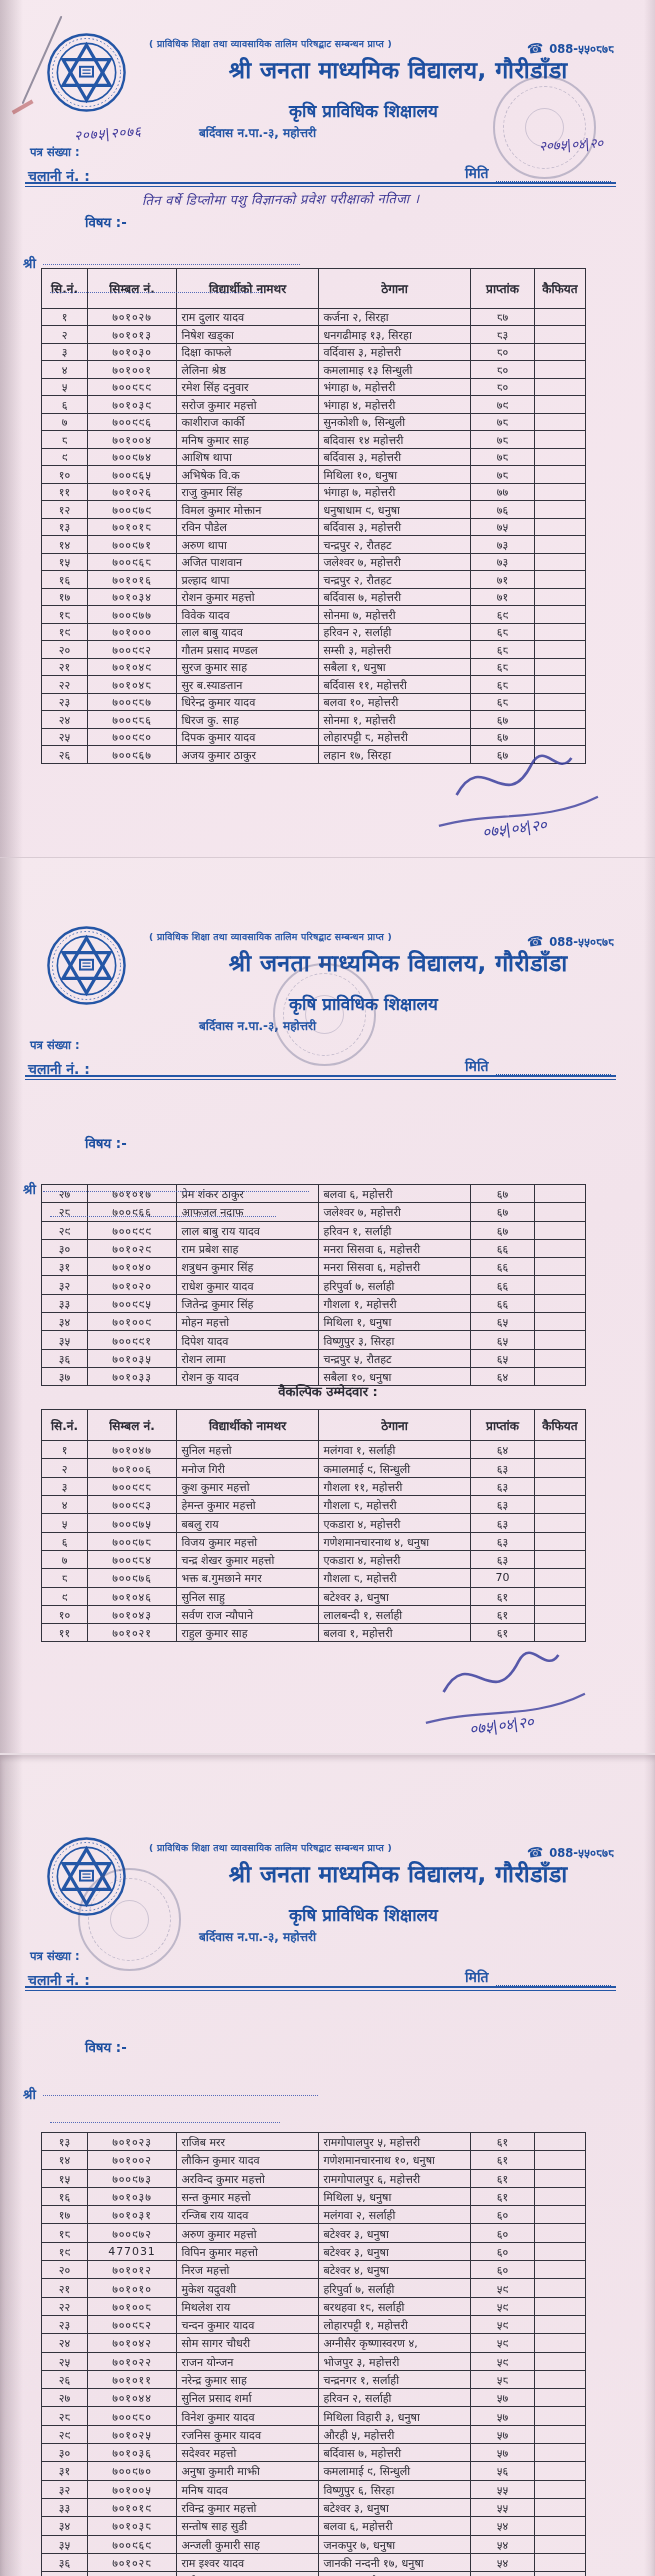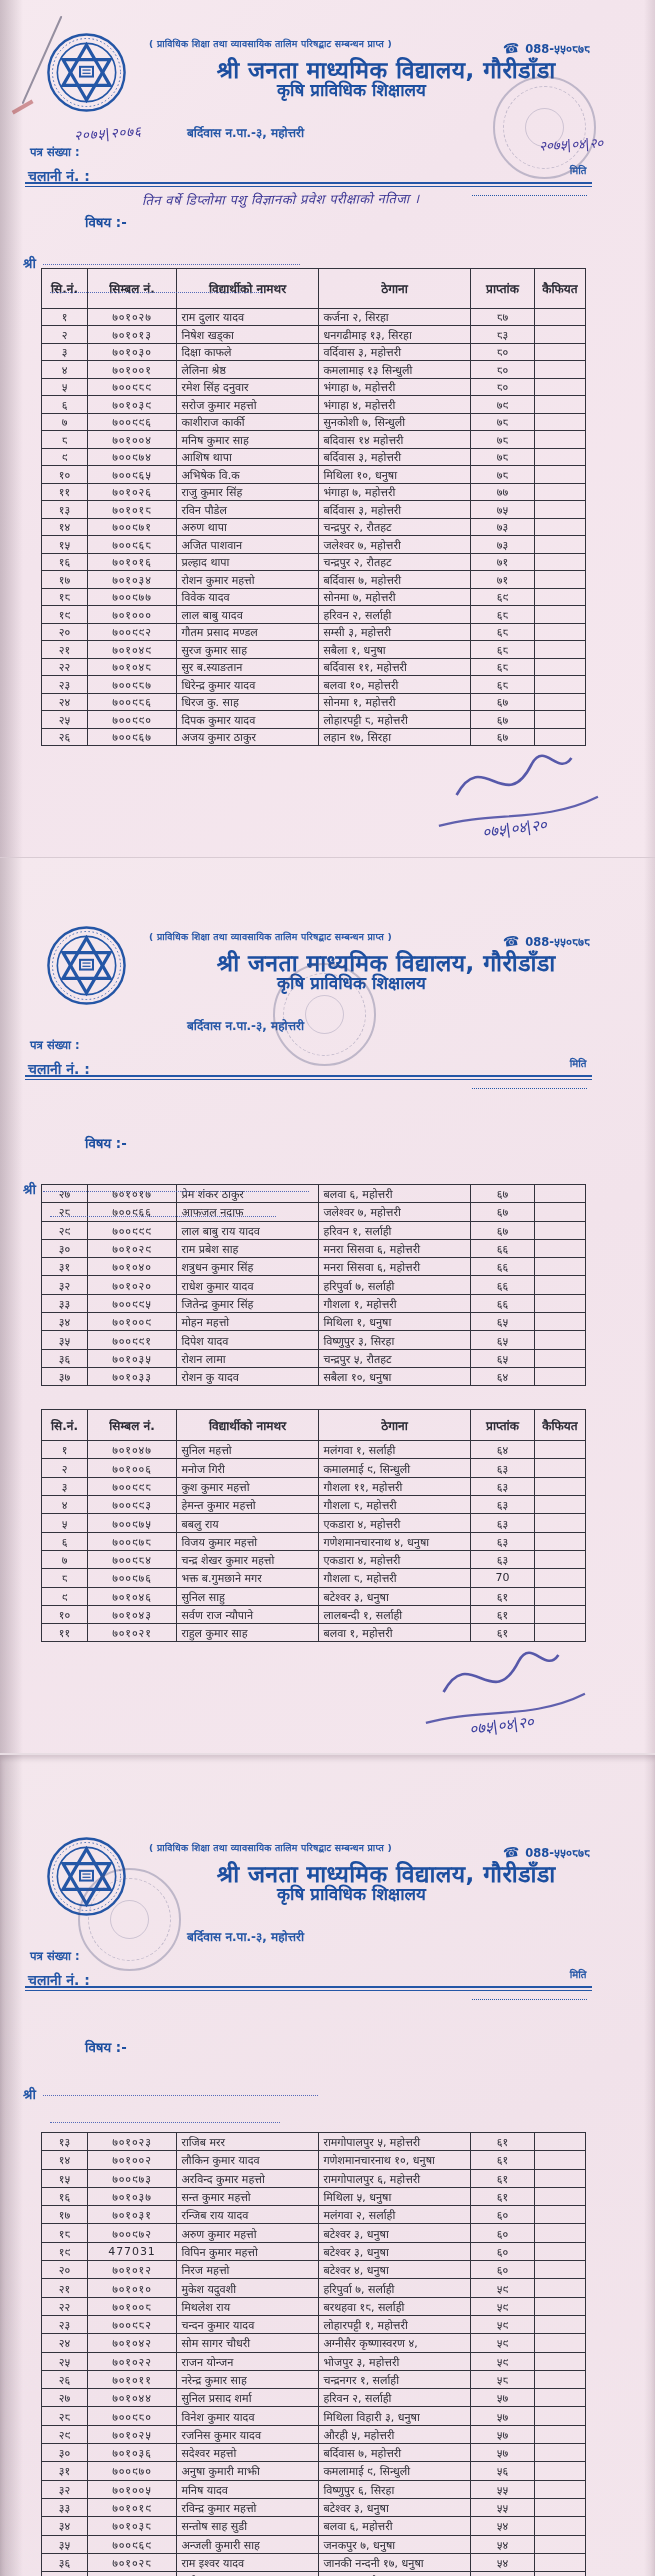--- a/index.html
+++ b/index.html
@@ -11,38 +11,38 @@
   .page{position:relative;width:656px;overflow:hidden;}
   .page-1{height:857px;background:linear-gradient(135deg,#f6e9ef 0%,#f3e4ec 40%,#f5e7ee 100%);}
   .page-2{height:895px;background:linear-gradient(160deg,#f5e8ee 0%,#f2e3eb 50%,#f4e6ed 100%);border-top:1.8px solid #d9cbd3;}
   .page-3{height:824px;background:linear-gradient(150deg,#f4e7ed 0%,#f1e2ea 55%,#f3e5ec 100%);border-top:2.7px solid #e8dde3;box-shadow:inset 0 3.5px 5.3px rgba(120,95,110,.25);}
   .page::before{content:"";position:absolute;left:0;top:0;bottom:0;width:23px;
     background:linear-gradient(to right,rgba(90,70,85,.28),rgba(90,70,85,0));pointer-events:none;}
   .page::after{content:"";position:absolute;right:0;top:0;bottom:0;width:12.4px;
     background:linear-gradient(to left,rgba(120,95,110,.18),rgba(120,95,110,0));pointer-events:none;}
 
   
-  .lh{position:absolute;left:0;top:0;width:606px;height:266px;color:#2456a6;}
+  .lh{position:absolute;left:0;top:0;width:606px;height:266px;color:#2456a6;padding-left:24px;}
   .p2shift .lh{transform:translateY(35px);}
   .p3shift .lh{transform:translateY(49px);}
   .lh-logo{position:absolute;left:46px;top:32px;width:81px;height:81px;}
   .affil{position:absolute;left:149px;top:37px;width:381px;font-size:9.3px;font-weight:bold;
     color:#2a59a9;letter-spacing:0.2px;}
   .phone-wrap{position:absolute;right:16px;top:41px;font-size:11.5px;font-weight:bold;color:#1d4fa0;
     display:flex;align-items:center;gap:5.3px;}
   .phone-icon{font-size:13.3px;transform:rotate(-8deg);}
   .school-name{position:absolute;left:177px;right:10.6px;top:53px;text-align:center;
     font-size:23px;font-weight:bold;color:#1d4fa0;letter-spacing:0.4px;}
-  .program-name{position:absolute;left:177px;right:80px;top:78px;text-align:center;
+  .program-name{position:absolute;left:177px;right:80px;top:99px;text-align:center;
     font-size:17px;font-weight:bold;color:#1d4fa0;}
   .addr-line{position:absolute;left:133px;right:248px;top:124px;text-align:center;
     font-size:12px;font-weight:bold;color:#2456a6;}
   .ref-no{position:absolute;left:30px;top:144px;font-size:11.5px;font-weight:bold;}
   .disp-no{position:absolute;left:28px;top:166px;font-size:14px;font-weight:bold;}
-  .miti{position:absolute;right:19.5px;top:163px;font-size:10px;font-weight:bold;display:flex;gap:7px;align-items:flex-end;flex-direction:column;}
+  .miti{position:absolute;right:19.5px;top:163px;font-size:14px;font-weight:bold;display:flex;gap:7px;align-items:flex-end;}
   .miti-dots{display:inline-block;width:115px;border-bottom:1.8px dotted #2456a6;height:10.6px;}
   .rule{position:absolute;left:25px;right:14px;top:182px;border-top:2.2px solid #2456a6;}
   .rule::after{content:"";position:absolute;left:0;right:0;top:1.8px;border-top:0.9px solid #2456a6;}
   .subject-label{position:absolute;left:85px;top:213px;font-size:13.3px;font-weight:bold;color:#1d4fa0;}
   .p2 .subject-label{top:276px;}
   .p3 .subject-label{top:283px;}
 
   
   .salut{position:absolute;font-size:13.3px;font-weight:bold;color:#2456a6;z-index:5;}
   .dotline{position:absolute;height:0;border-top:1.8px dotted #3a56b0;z-index:5;opacity:.85;}
@@ -230,20 +230,28 @@
           <td>मिथिला १०, धनुषा</td>
           <td>७८</td>
           <td></td>
         </tr>
         <tr>
           <td>११</td>
           <td>७०१०२६</td>
           <td>राजु कुमार सिंह</td>
           <td>भंगाहा ७, महोत्तरी</td>
           <td>७७</td>
+          <td></td>
+        </tr>
+        <tr>
+          <td>१२</td>
+          <td>७००९७९</td>
+          <td>विमल कुमार मोक्तान</td>
+          <td>धनुषाधाम ९, धनुषा</td>
+          <td>७६</td>
           <td></td>
         </tr>
         <tr>
           <td>१३</td>
           <td>७०१०१८</td>
           <td>रविन पौडेल</td>
           <td>बर्दिवास ३, महोत्तरी</td>
           <td>७५</td>
           <td></td>
         </tr>
@@ -495,20 +503,21 @@
           <td>३७</td>
           <td>७०१०३३</td>
           <td>रोशन कु यादव</td>
           <td>सबैला १०, धनुषा</td>
           <td>६४</td>
           <td></td>
         </tr>
       </tbody>
   </table>
 
+  <div class="alt-heading" style="top:524px;">वैकल्पिक उम्मेदवार :</div>
 
   <table class="result alt" style="top:551px;">
     <colgroup>
         <col style="width:46px">
         <col style="width:89px">
         <col style="width:142px">
         <col style="width:152px">
         <col style="width:64px">
         <col style="width:51px">
       </colgroup>

